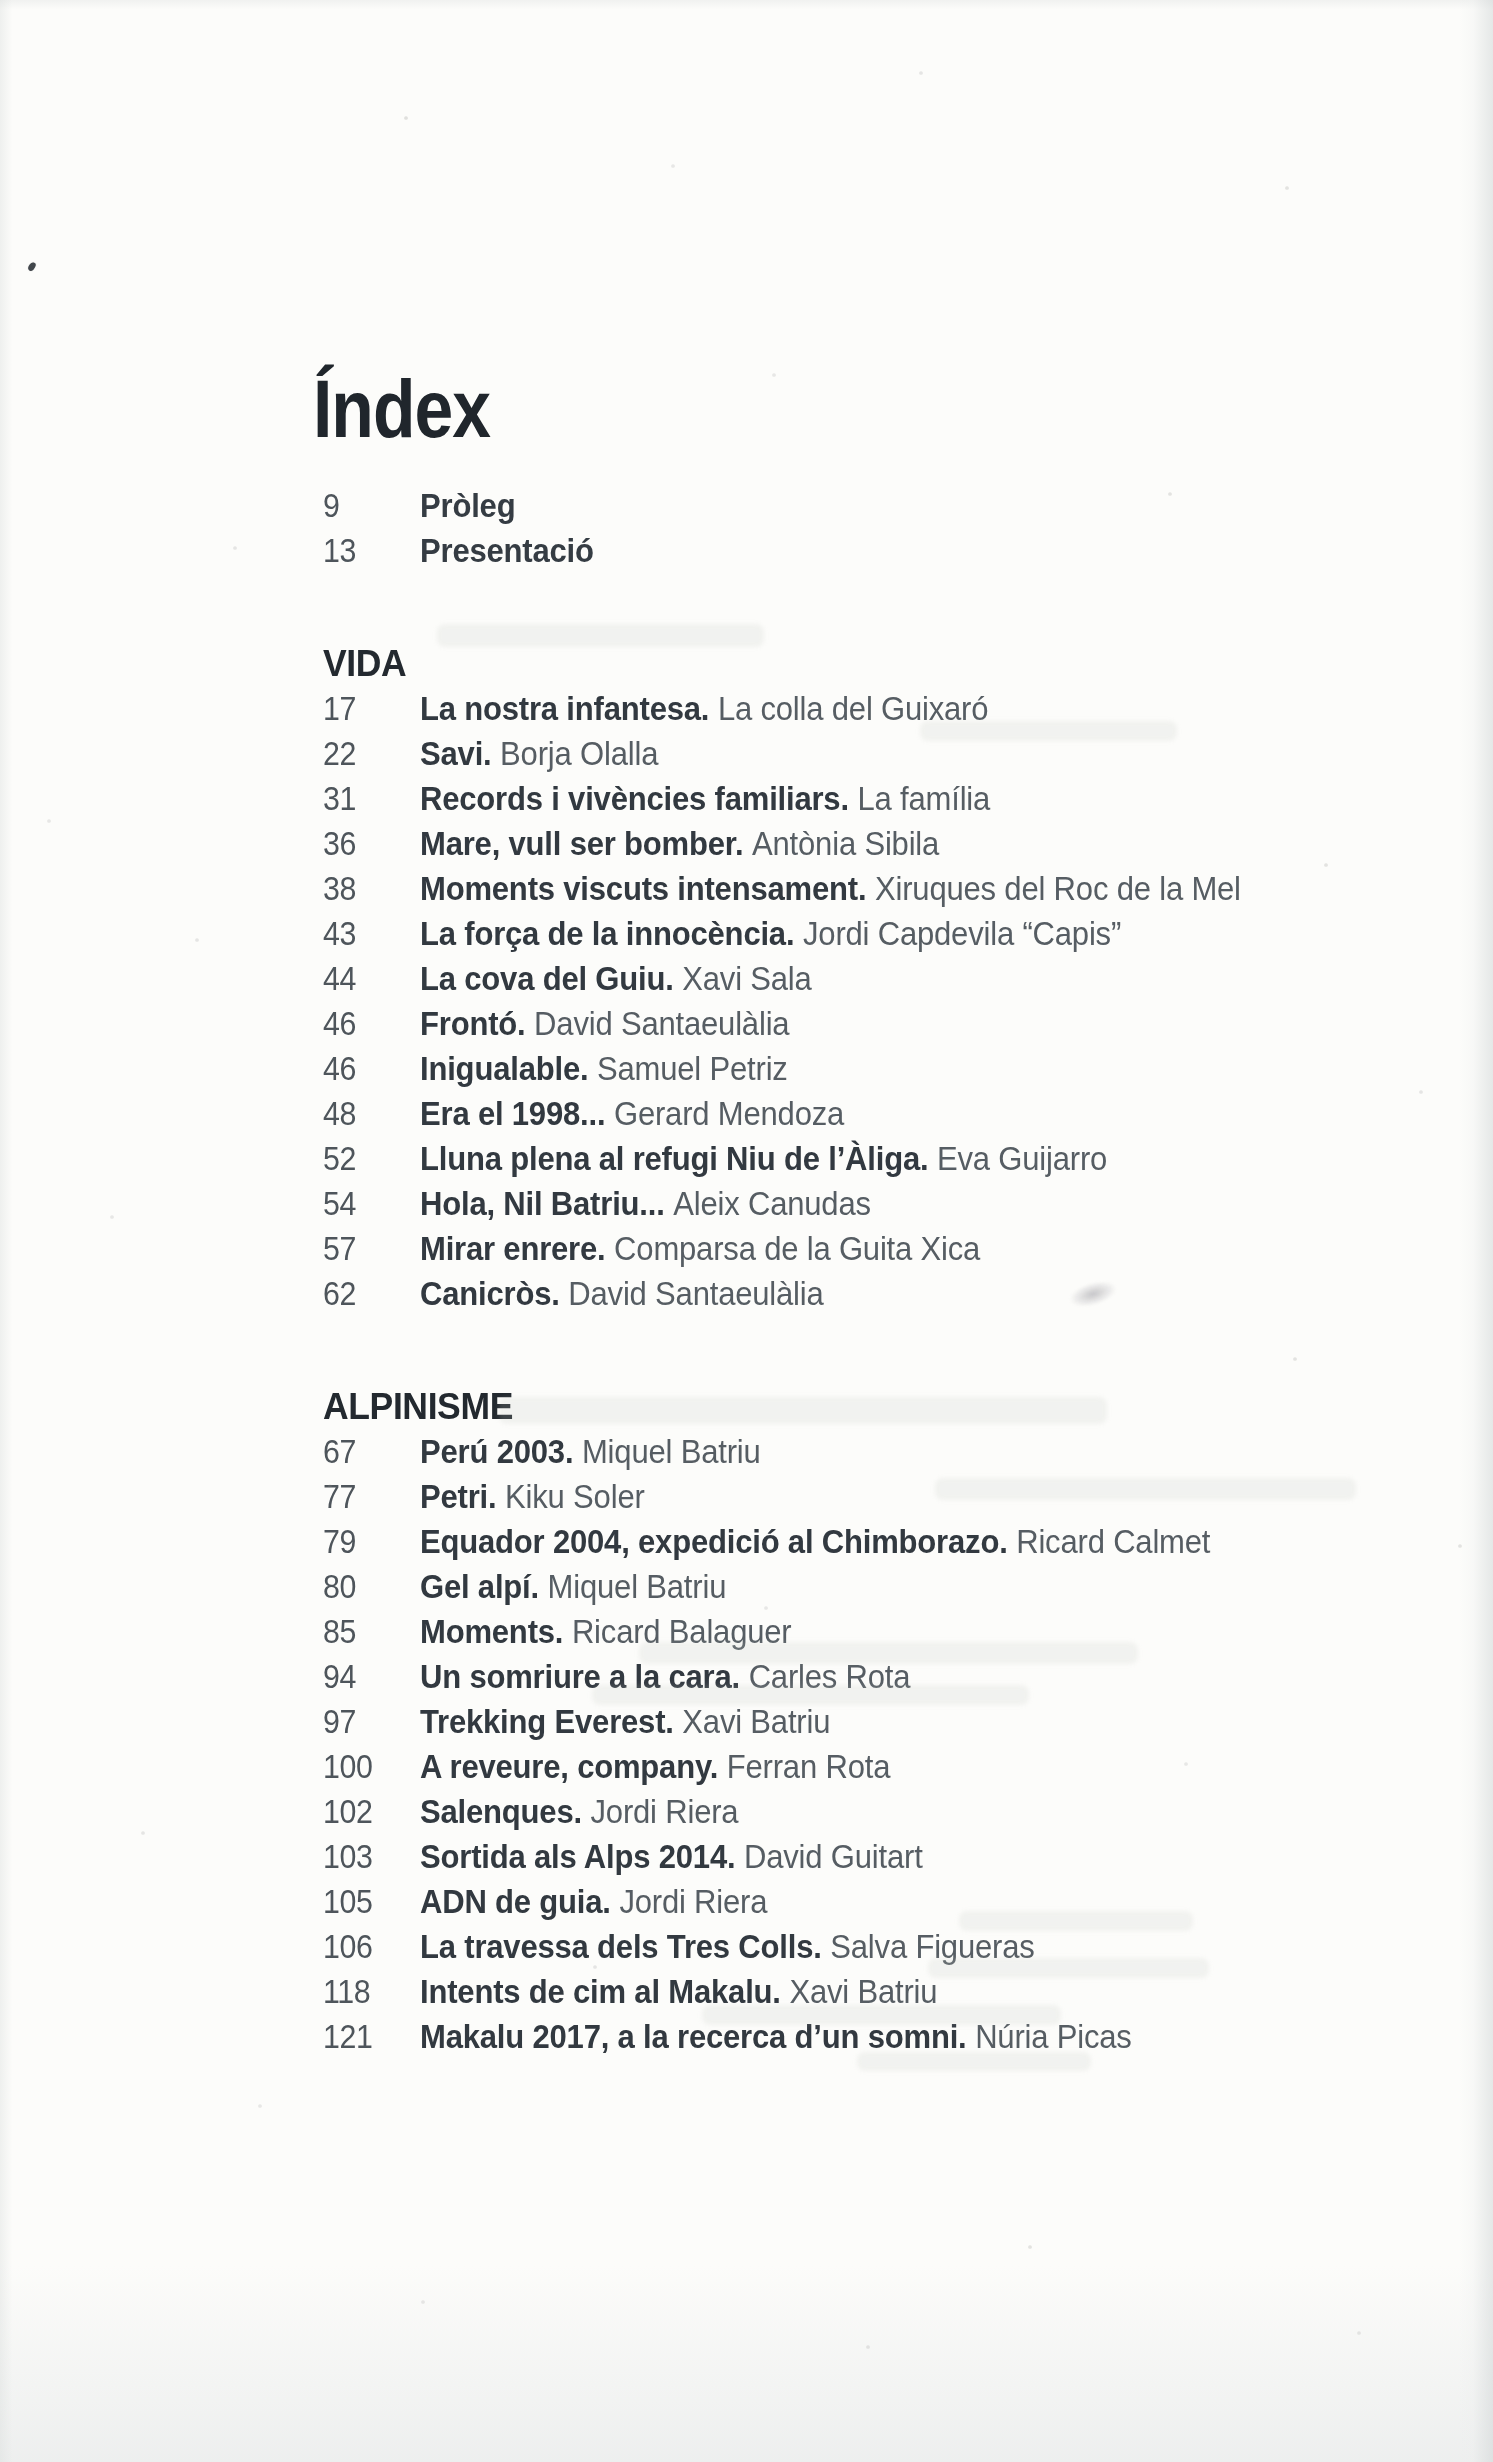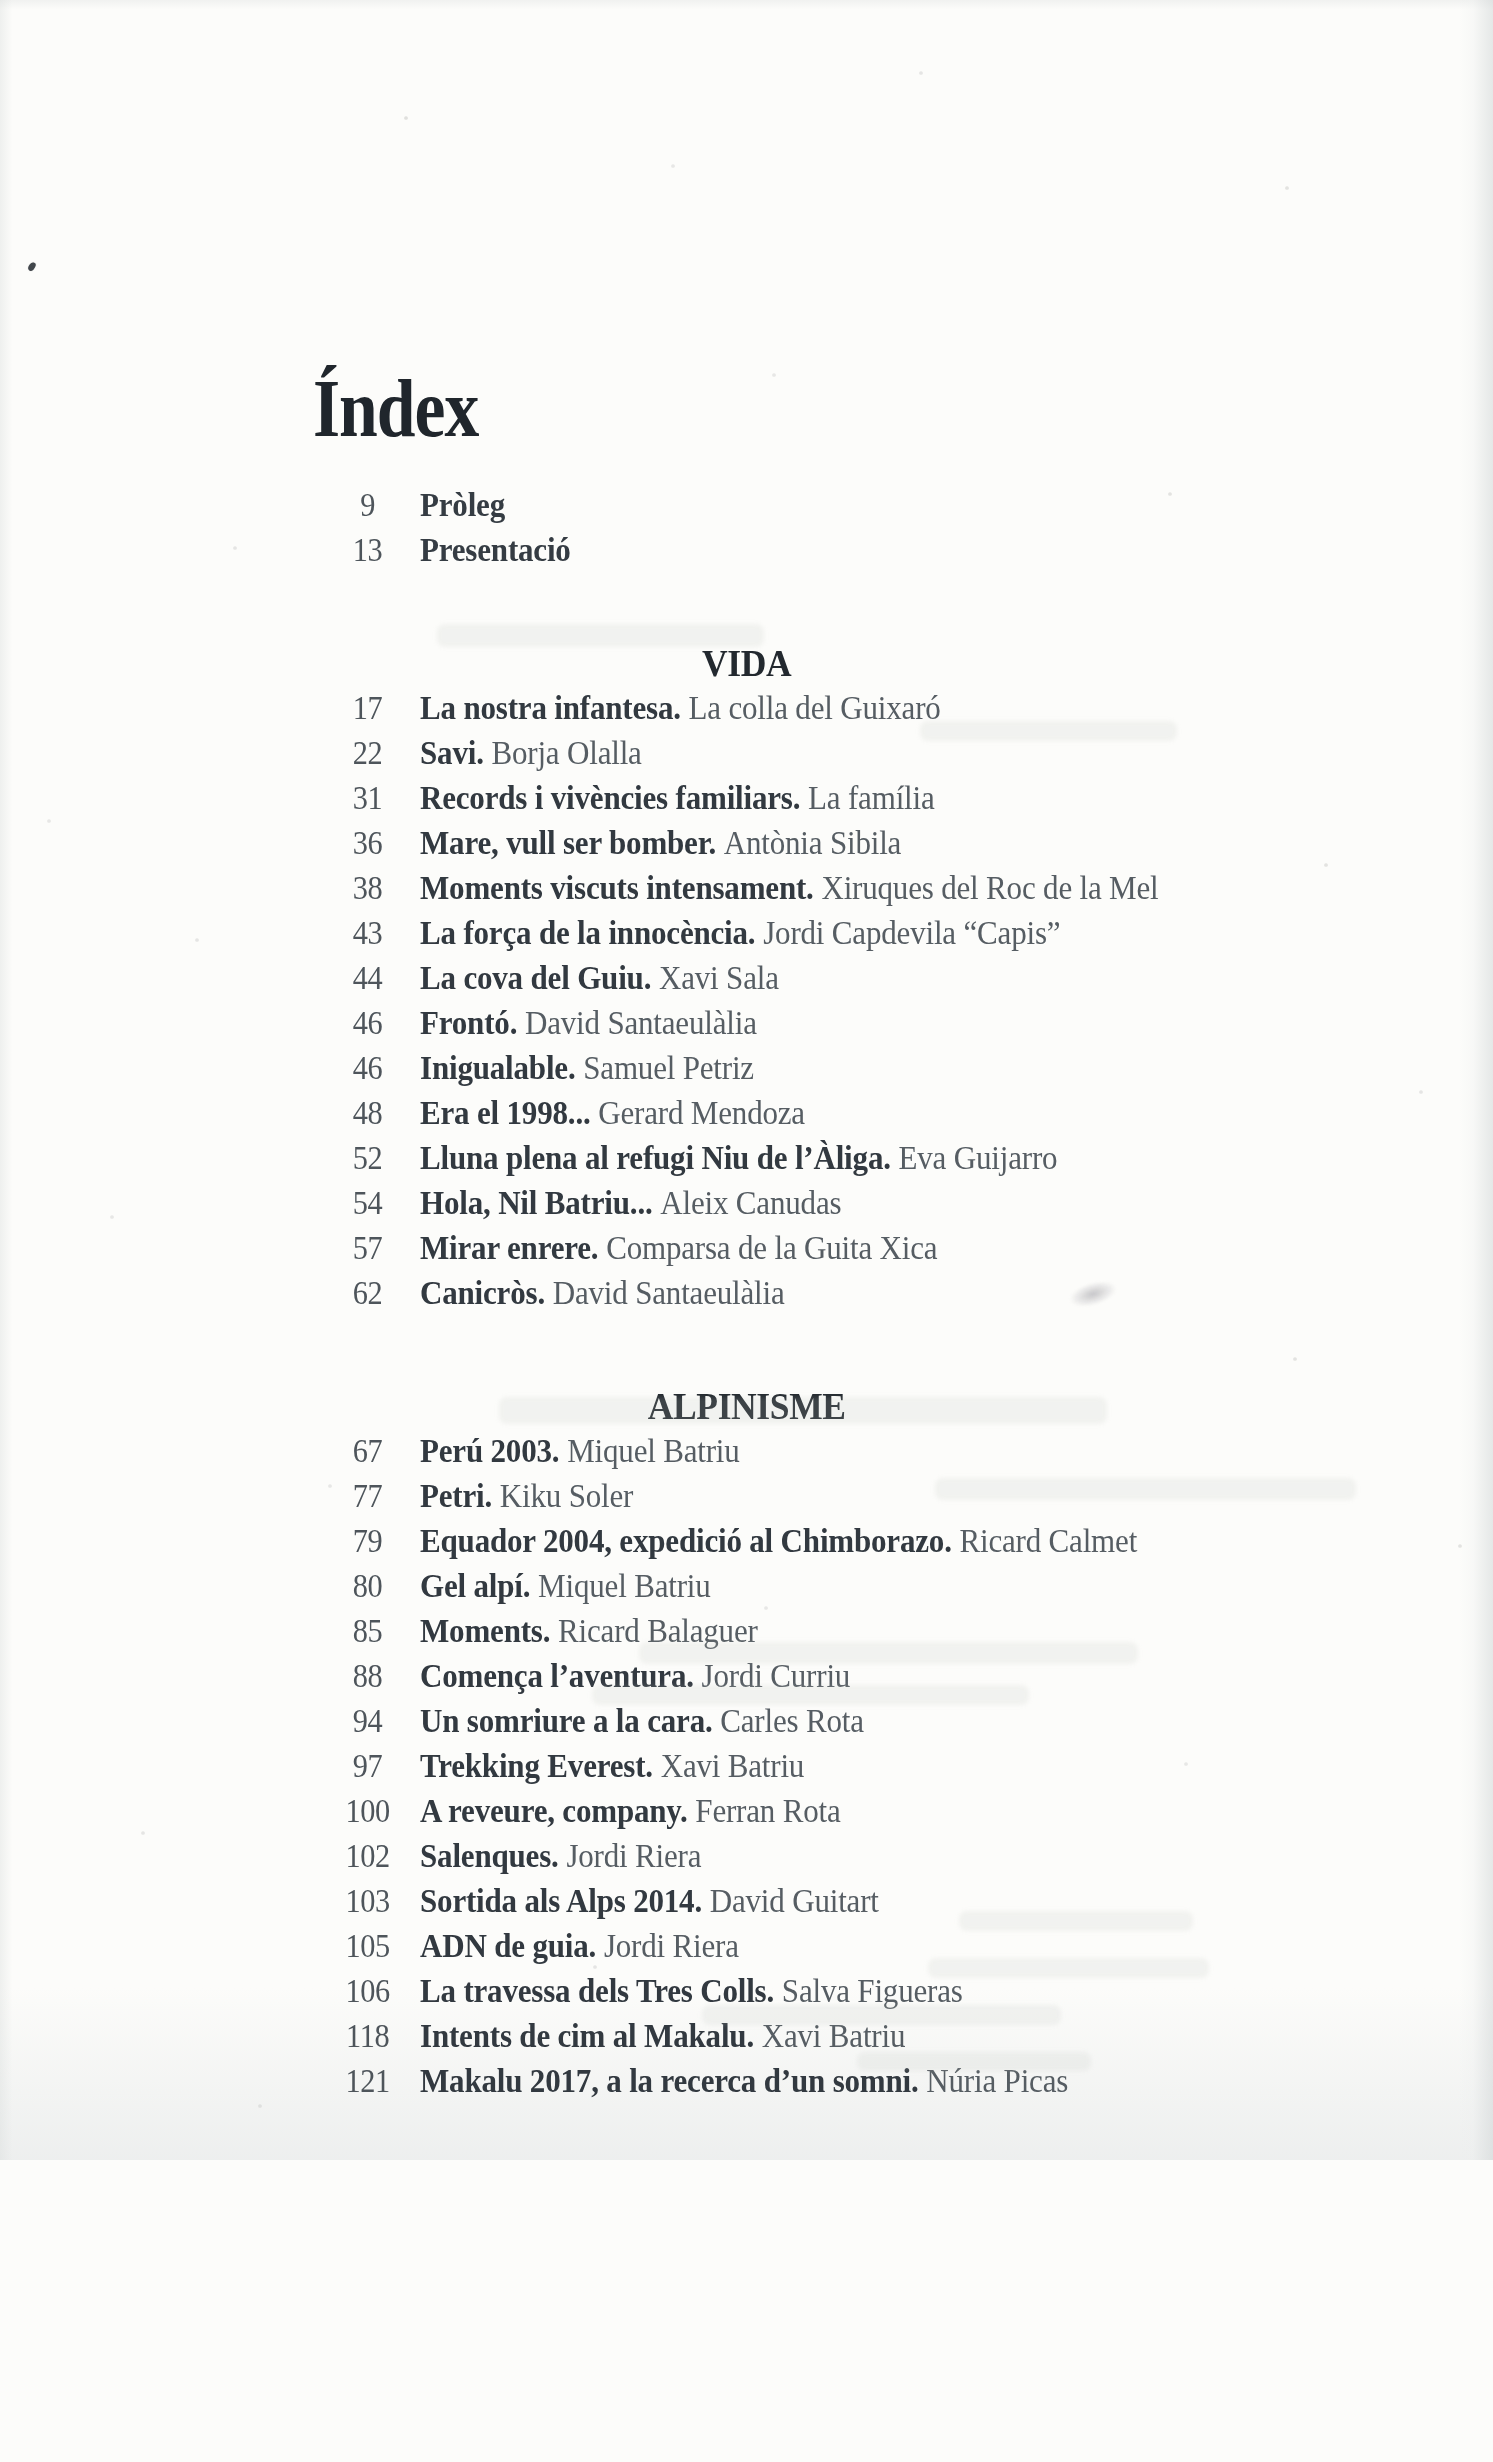--- a/index.html
+++ b/index.html
@@ -1,27 +1,26 @@
 <!DOCTYPE html>
 <html style="font-size:12.5px"><head>
 <meta charset="utf-8">
 <style>
   html,body{margin:0;padding:0;background:#fcfcfa;}
   .page{
     position:relative;
-    width:1493px;height:2160px;
+    width:1493px;height:2462px;
     overflow:hidden;
-    font-family:Liberation Serif, serif;
+    font-family:Liberation Sans, sans-serif;
     color:#323940;
     background:
       linear-gradient(90deg, rgba(216,220,219,.38), rgba(252,252,250,0) 12.5px),
       linear-gradient(270deg, rgba(206,211,212,.5), rgba(236,238,238,.28) 20px, rgba(252,252,250,0) 34px),
       linear-gradient(180deg, rgba(214,217,217,.3), rgba(252,252,250,0) 9.4px, rgba(252,252,250,0) 92%, rgba(206,211,214,.32)),
       #fcfcfa;
-    text-align: center;
   }
   h1.doc-title{
     position:absolute;left:313px;top:368px;margin:0;
     font-size:82px;line-height:1;font-weight:800;
     letter-spacing:-1.2px;color:#20262c;
     transform:scaleX(.85);transform-origin:0 0;
     white-space:nowrap;
   }
   .toc{position:absolute;left:323px;top:483px;}
   .toc ul{list-style:none;margin:0;padding:0;}
@@ -174,24 +173,20 @@
   </li>
             <li class="entry">
     <span class="num">80</span>
     <span class="entry-text"><span class="entry-title">Gel alpí.</span> <span class="entry-author">Miquel Batriu</span></span>
   </li>
             <li class="entry">
     <span class="num">85</span>
     <span class="entry-text"><span class="entry-title">Moments.</span> <span class="entry-author">Ricard Balaguer</span></span>
   </li>
             <li class="entry">
-    <span class="num">88</span>
-    <span class="entry-text"><span class="entry-title">Comença l’aventura.</span> <span class="entry-author">Jordi Curriu</span></span>
-  </li>
-            <li class="entry">
     <span class="num">94</span>
     <span class="entry-text"><span class="entry-title">Un somriure a la cara.</span> <span class="entry-author">Carles Rota</span></span>
   </li>
             <li class="entry">
     <span class="num">97</span>
     <span class="entry-text"><span class="entry-title">Trekking Everest.</span> <span class="entry-author">Xavi Batriu</span></span>
   </li>
             <li class="entry">
     <span class="num">100</span>
     <span class="entry-text"><span class="entry-title">A reveure, company.</span> <span class="entry-author">Ferran Rota</span></span>

